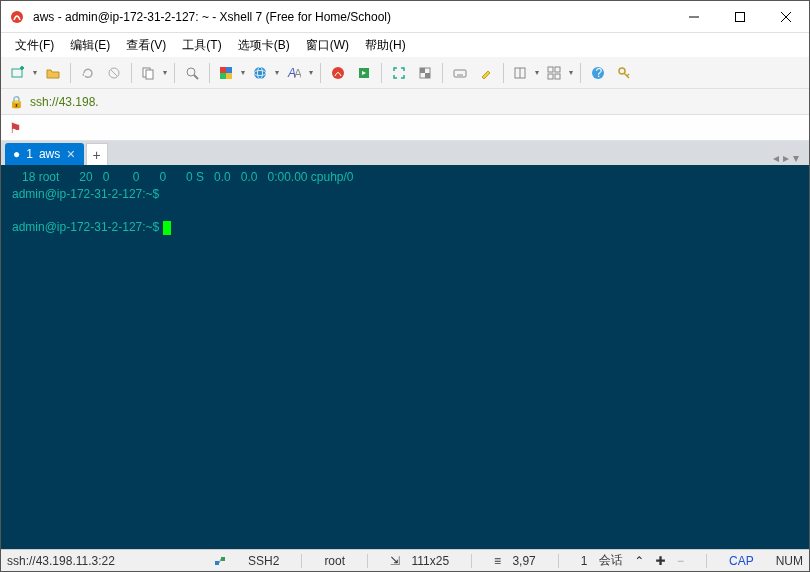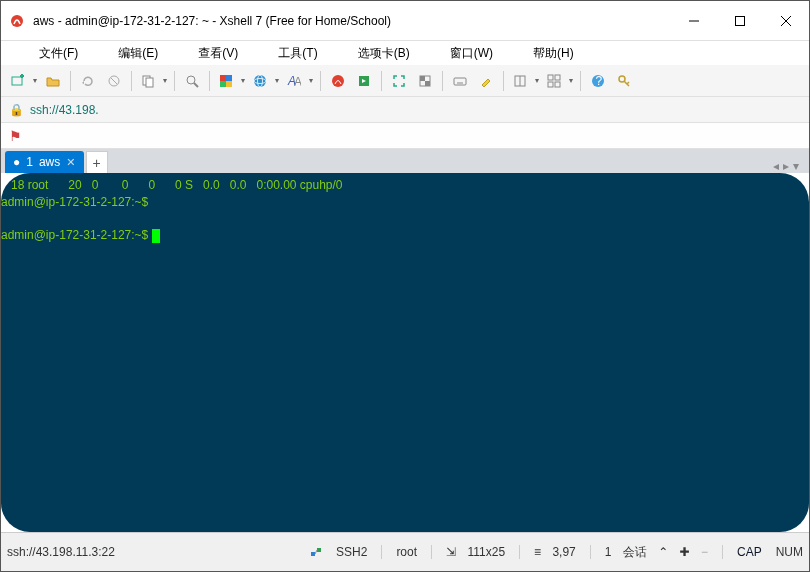--- a/index.html
+++ b/index.html
@@ -1,43 +1,43 @@
 <!DOCTYPE html>
 <html><head>
 <meta charset="utf-8">
 <style>
 * { margin:0; padding:0; box-sizing:border-box; font-family:"Microsoft YaHei","Segoe UI",Tahoma,sans-serif; font-size:12px; }
 body { background:#fff; width:810px; height:572px; overflow:hidden; border:1px solid #555; display:flex; flex-direction:column; }
-.titlebar { height:40px; background:#fff; display:flex; align-items:center; padding:0 0 0 8px; border-bottom:1px solid #e0e0e0; }
+.titlebar { height:32px; background:#fff; display:flex; align-items:center; padding:0 0 0 8px; border-bottom:1px solid #e0e0e0; }
 .titlebar .appicon { width:16px; height:16px; margin-right:8px; }
 .titlebar .title { flex:1; color:#000; }
 .winbtns { display:flex; height:100%; }
 .winbtn { width:46px; height:100%; display:flex; align-items:center; justify-content:center; cursor:pointer; }
 .menubar { height:24px; background:#fff; display:flex; align-items:center; padding:0 6px; }
-.menuitem { padding:3px 8px; cursor:pointer;margin-left:24px; }
+.menuitem { padding:3px 8px; cursor:pointer; }
 .toolbar { height:32px; background:#f5f5f5; display:flex; align-items:center; padding:0 6px; gap:2px; border-bottom:1px solid #e0e0e0; }
 .tbtn { width:24px; height:24px; display:flex; align-items:center; justify-content:center; cursor:pointer; border-radius:2px; position:relative; }
 .tbtn.dd { width:32px; justify-content:flex-start; padding-left:4px; }
 .tbtn.dd::after { content:"▾"; position:absolute; right:2px; font-size:8px; color:#666; }
 .sep { width:1px; height:20px; background:#ccc; margin:0 3px; }
 .addrbar { height:26px; background:#f5f5f5; display:flex; align-items:center; padding:0 8px; border-bottom:1px solid #e0e0e0; }
 .addrbar .lock { color:#d0a030; margin-right:6px; }
-.addrbar .addr { color:#0f766e; }
+.addrbar .addr { color:#4d7c0f; }
 .hintbar { height:26px; background:#fefefe; display:flex; align-items:center; padding:0 8px; color:#888; border-bottom:1px solid #e0e0e0; }
 .hintbar .flag { color:#d04040; margin-right:6px; font-size:14px; }
 .tabbar { height:24px; background:#d8dce0; display:flex; align-items:flex-end; padding:0 4px; position:relative; }
 .tab { height:22px; background:#0078d4; color:#fff; display:flex; align-items:center; padding:0 8px; gap:6px; cursor:pointer; border-radius:3px 3px 0 0; }
 .tab .marker { color:#fff; }
 .tab .close { color:#cde; font-size:11px; }
 .addtab { width:22px; height:22px; background:#fff; display:flex; align-items:center; justify-content:center; margin-left:2px; cursor:pointer; font-size:14px; color:#555; border:1px solid #ccc; border-bottom:none; }
 .tabbar .navr { margin-left:auto; display:flex; gap:4px; color:#888; padding-right:6px; }
 .tabbar .navr span { cursor:pointer; }
-.terminal { flex:1; background:#003a57; color:#84cc16; font-family:"Consolas","Courier New",monospace; font-size:13px; padding:4px 0; white-space:pre; overflow:hidden; line-height:16px;border-radius:29px; }
+.terminal { flex:1; background:#003a57; color:#14b8a6; font-family:"Consolas","Courier New",monospace; font-size:13px; padding:4px 11px; white-space:pre; overflow:hidden; line-height:16px; }
 .terminal .cursor { display:inline-block; width:8px; height:14px; background:#00ff00; vertical-align:middle; }
-.statusbar { height:39px; background:#f0f0f0; border-top:1px solid #ccc; display:flex; align-items:center; padding:0 6px; gap:14px; color:#333; }
+.statusbar { height:22px; background:#f0f0f0; border-top:1px solid #ccc; display:flex; align-items:center; padding:0 6px; gap:22px; color:#333; }
 .statusbar .grow { flex:1; }
 .statusbar .cell { display:flex; align-items:center; gap:4px; }
 .statusbar .sepv { width:1px; height:14px; background:#ccc; }
 svg { display:block; }
 </style>
 </head>
 <body>
 
 <div class="titlebar">
   <span class="appicon">
@@ -253,15 +253,15 @@
   <span class="cell">SSH2</span>
   <span class="sepv"></span>
   <span class="cell">root</span>
   <span class="sepv"></span>
   <span class="cell"><span>⇲</span>&nbsp;<span>111x25</span></span>
   <span class="sepv"></span>
   <span class="cell"><span>≡</span>&nbsp;<span>3,97</span></span>
   <span class="sepv"></span>
   <span class="cell"><span>1</span>&nbsp;<span>会话</span>&nbsp;<span>⌃</span>&nbsp;<span>✚</span>&nbsp;<span style="color:#aaa">−</span></span>
   <span class="sepv"></span>
-  <span class="cell" style="color:#0f172a">CAP</span>
+  <span class="cell" style="color:#1d4ed8">CAP</span>
   <span class="cell">NUM</span>
 </div>
 
 </body></html>

